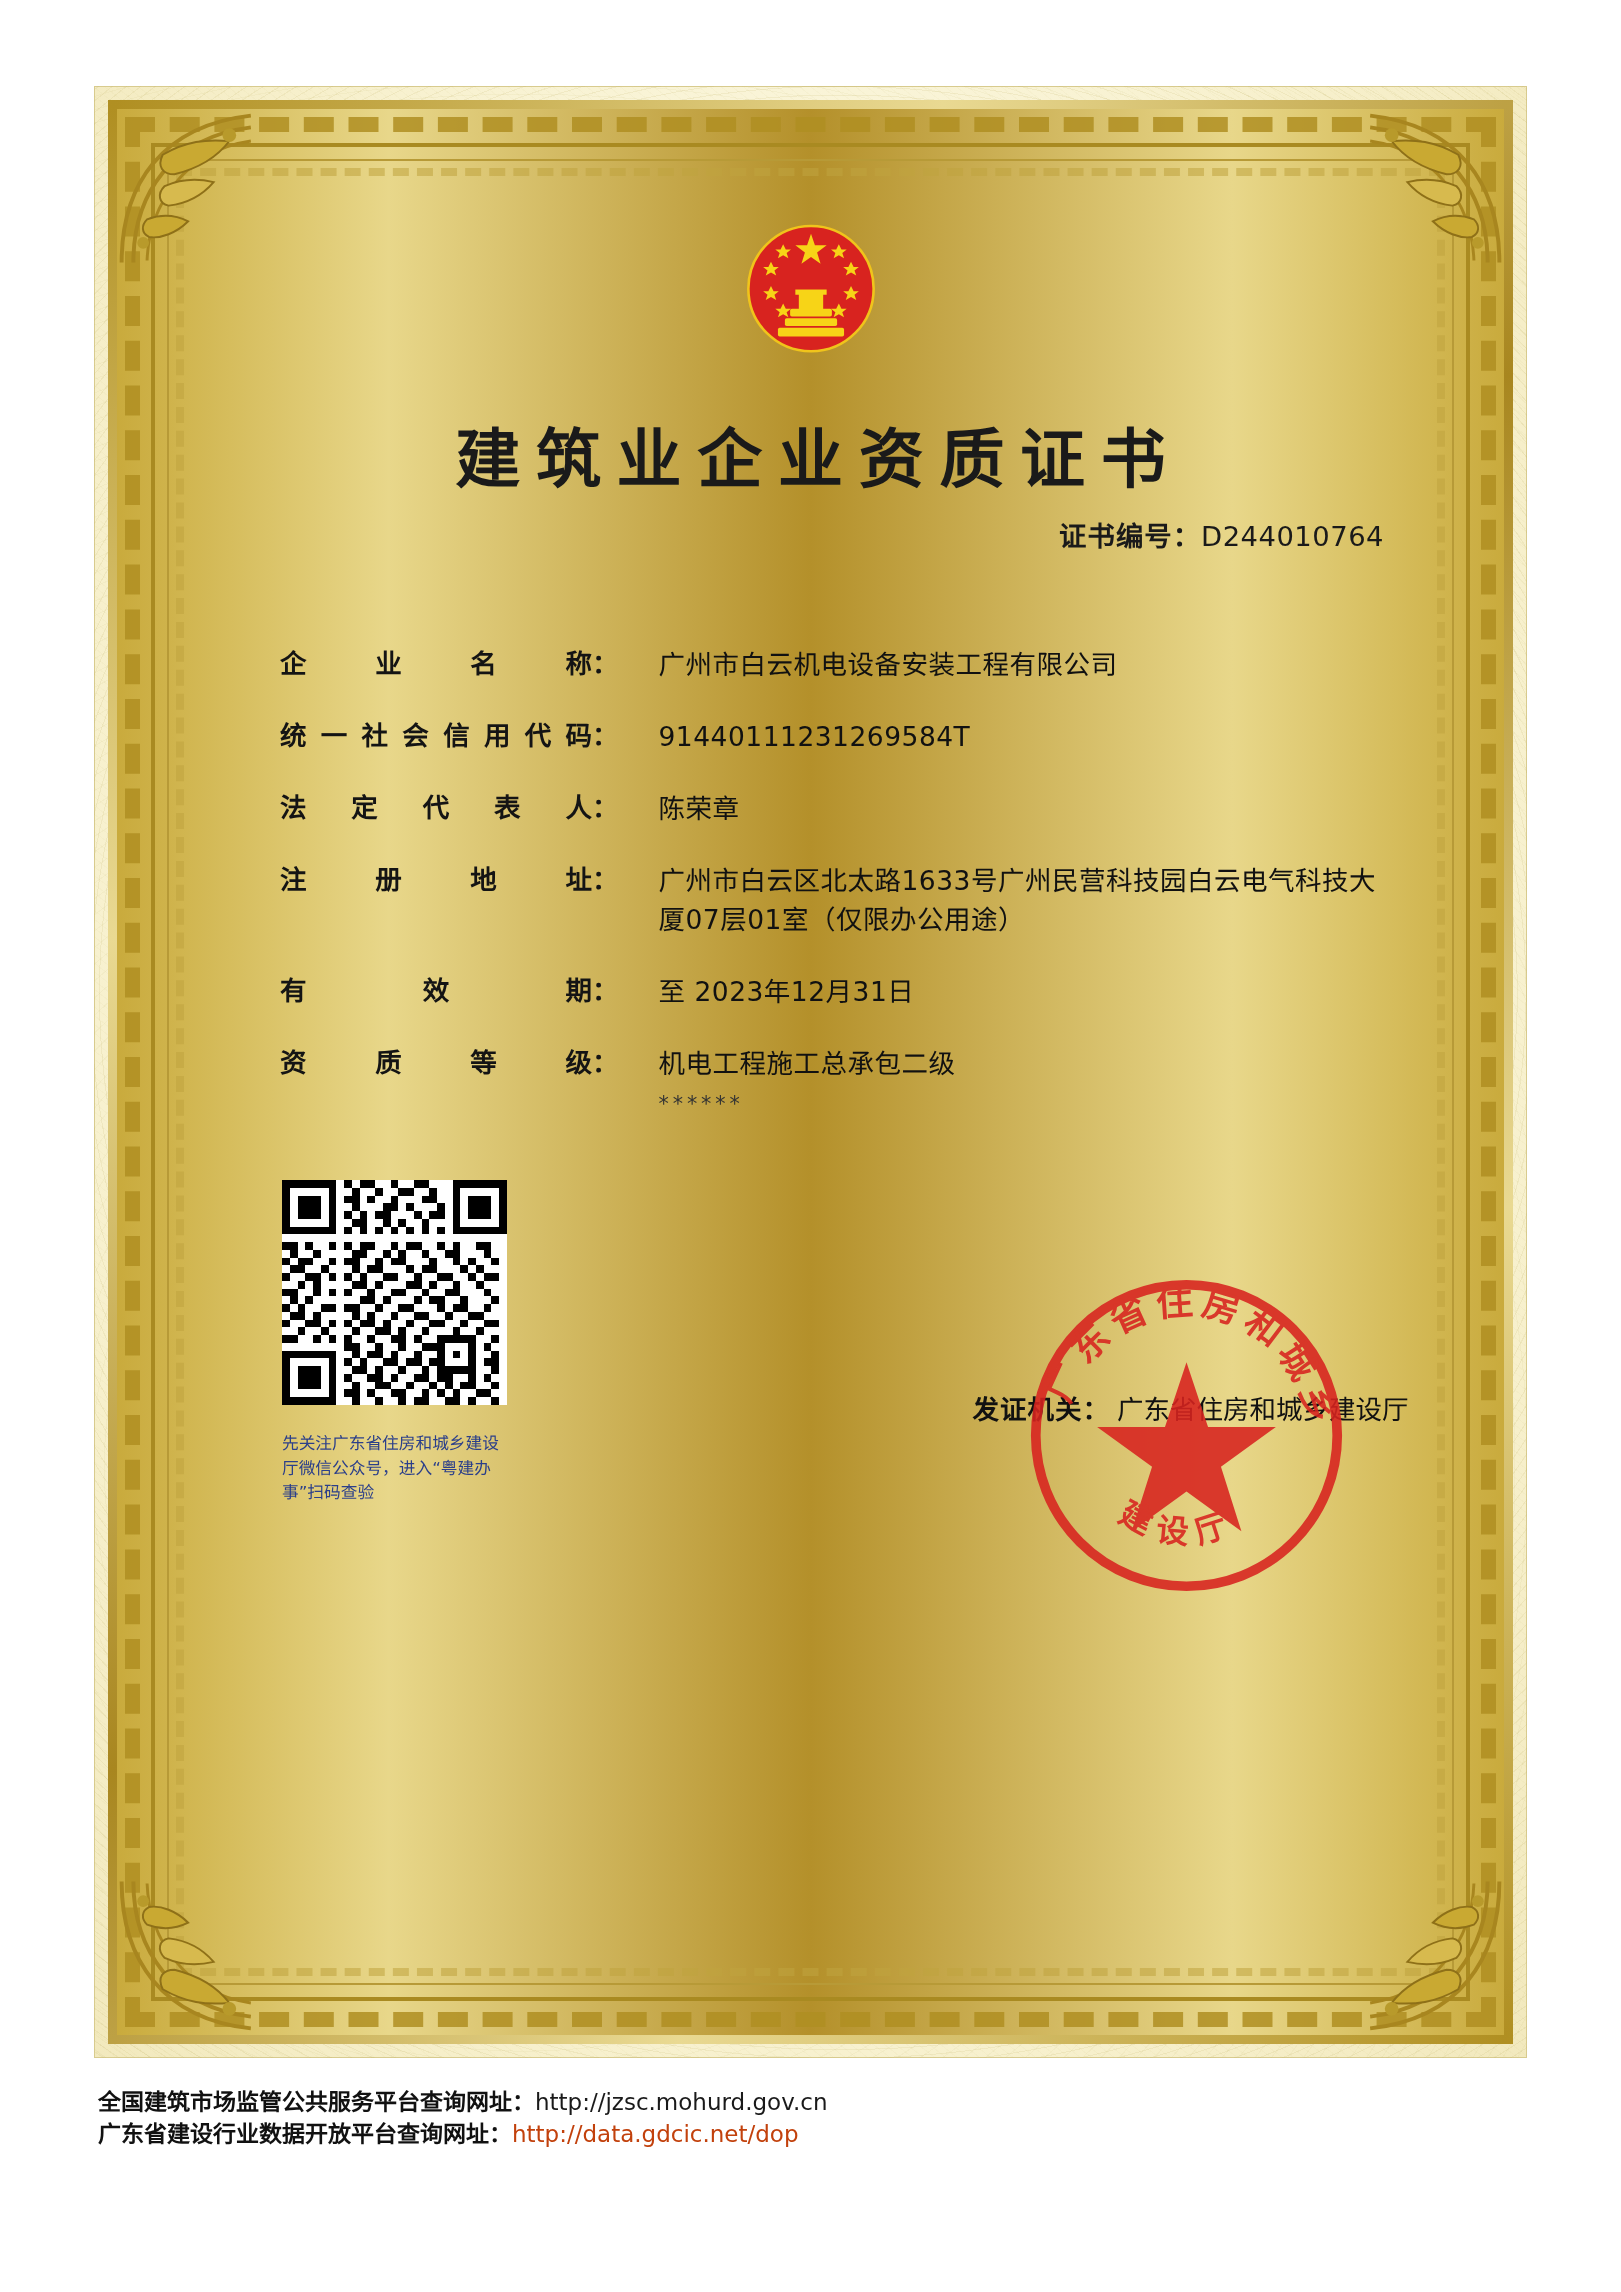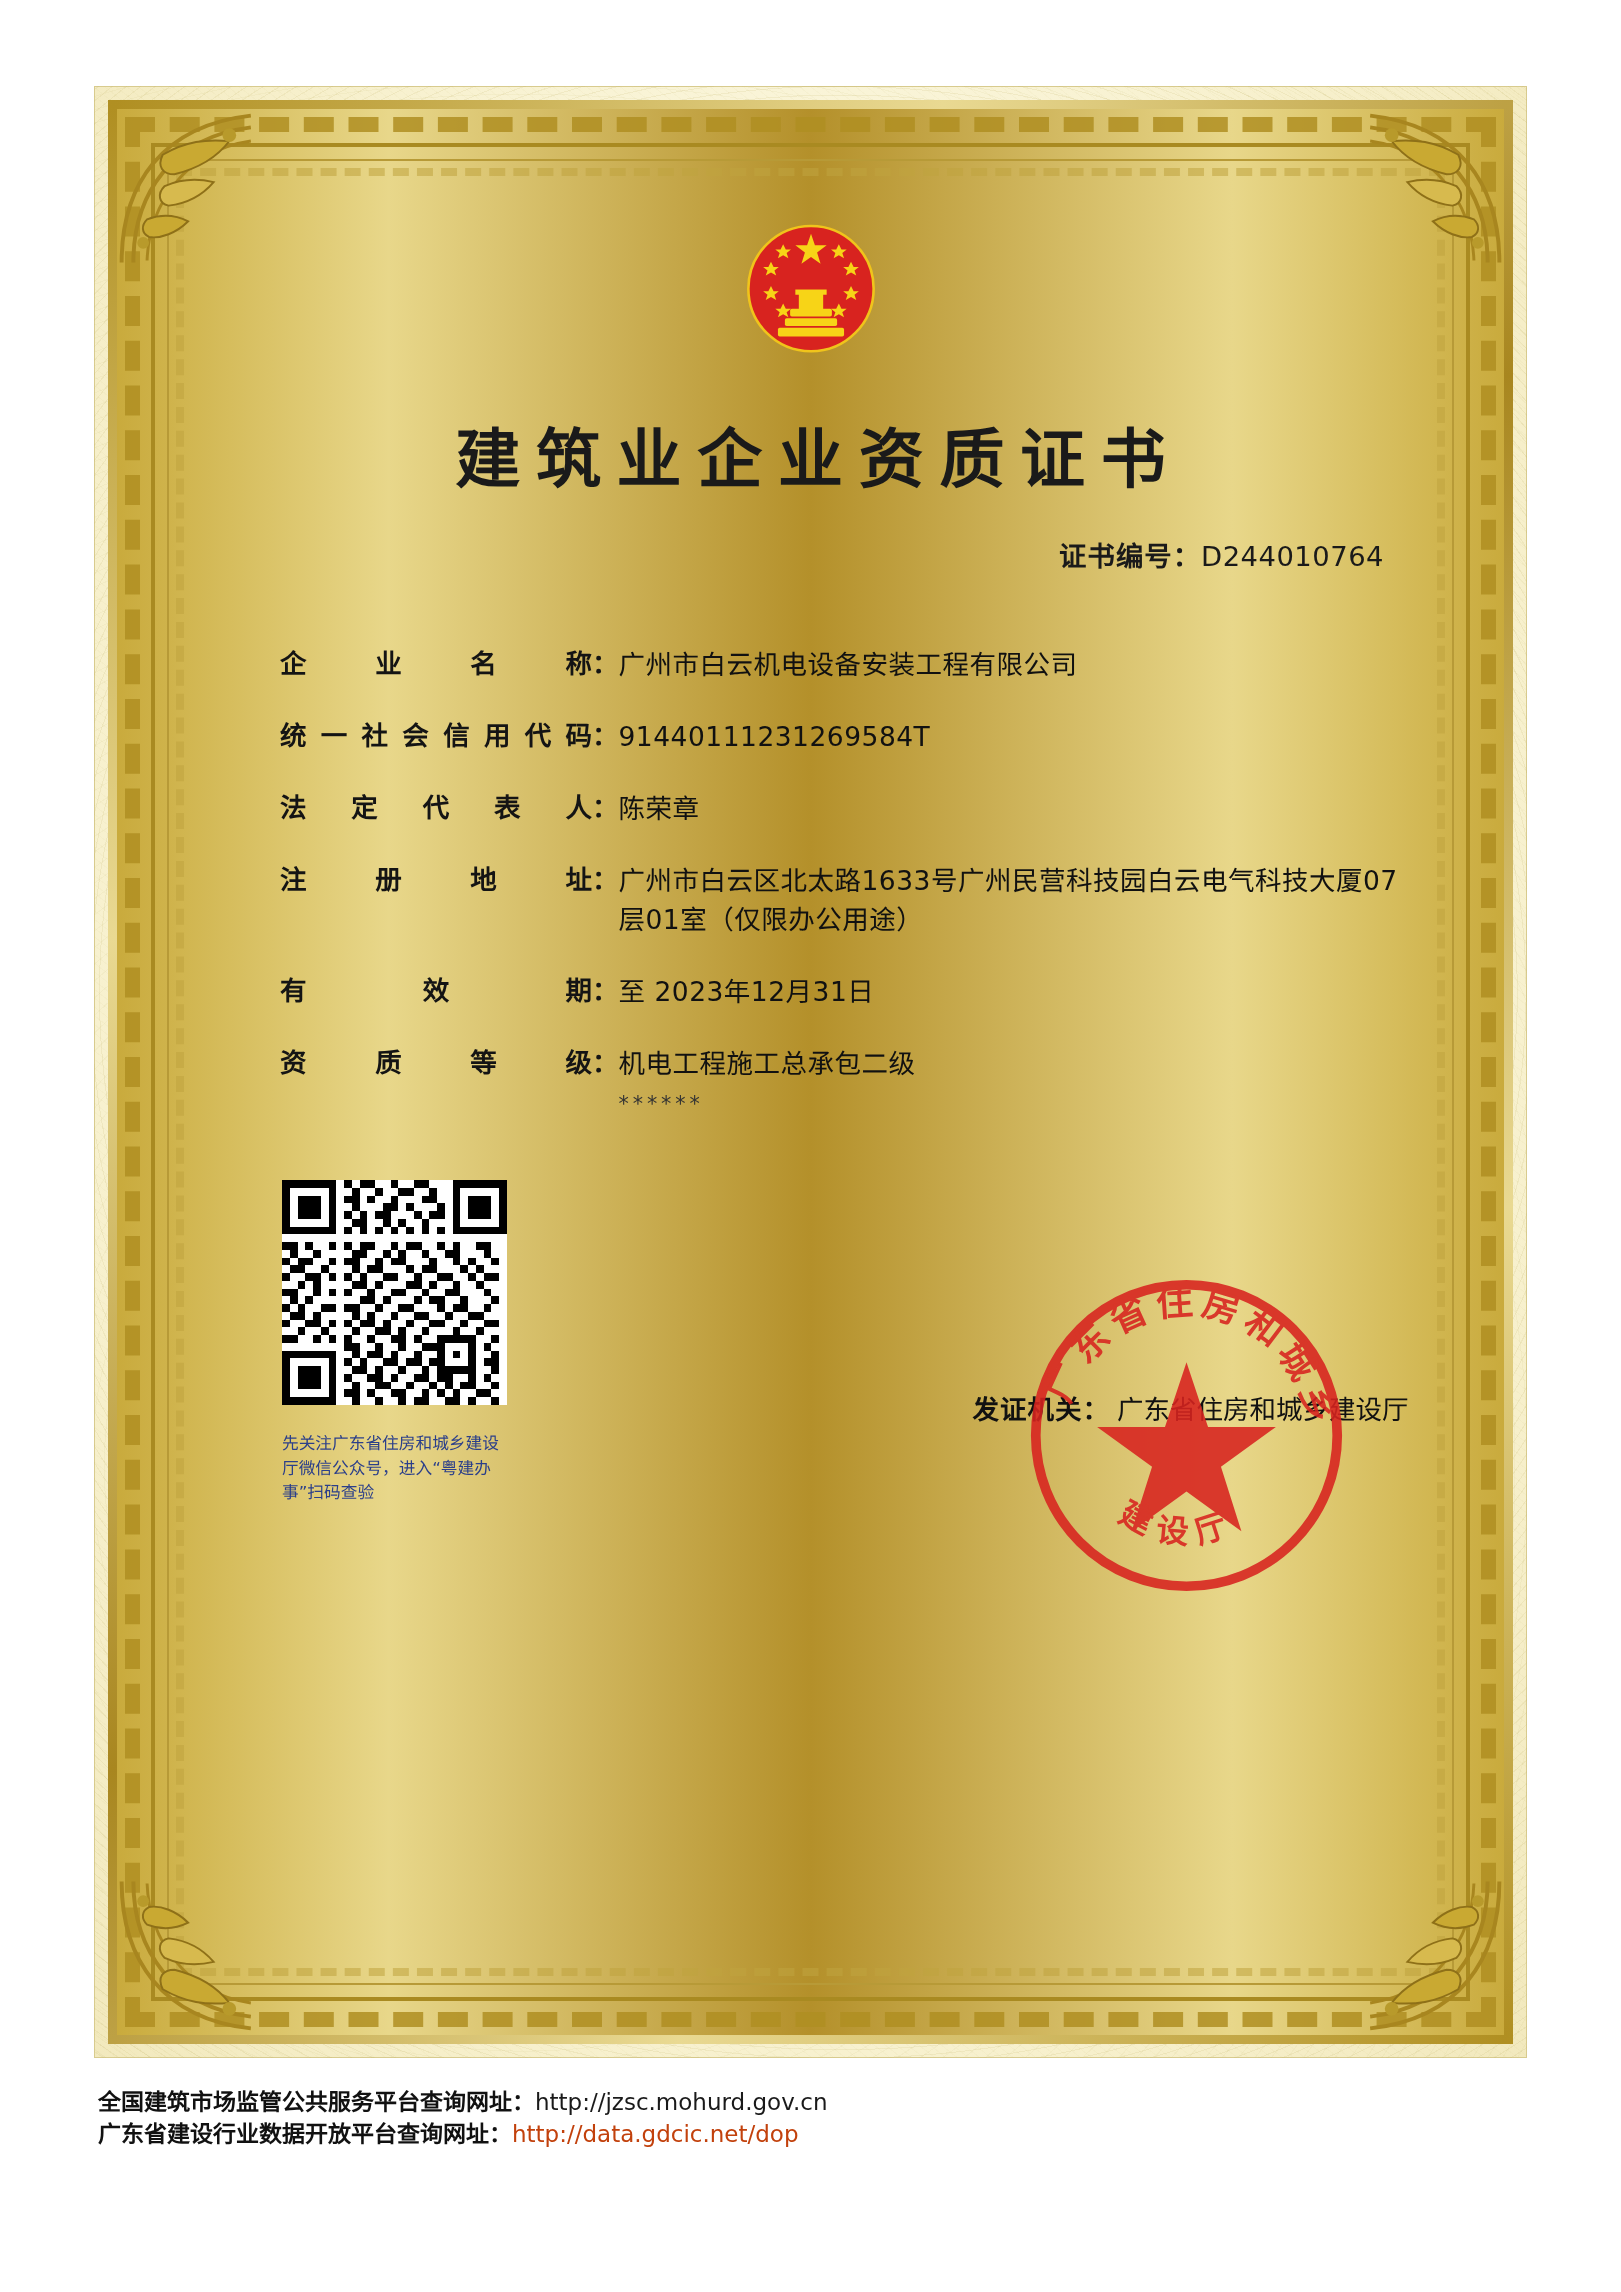--- a/index.html
+++ b/index.html
@@ -134,21 +134,21 @@
     font-family: "DejaVu Sans", "Liberation Sans", sans-serif;
     font-weight: bold;
     font-size: 65px;
     letter-spacing: 15.7px;
     color: #1a1a1a;
     text-indent: 15.7px;
   }
 
   .cert-no {
     position: absolute;
-    top: 350px;
+    top: 330px;
     right: 35px;
     font-size: 27.4px;
     color: #1a1a1a;
     white-space: nowrap;
     text-align: right;
   }
   .cert-no .label {
     font-weight: bold;
     letter-spacing: 1px;
   }
@@ -185,20 +185,21 @@
     font-weight: bold;
     color: #141414;
     line-height: 37px;
   }
   .row .val {
     flex: 1 1 auto;
     font-size: 26.5px;
     color: #111111;
     line-height: 39px;
     letter-spacing: 0.5px;
+    margin-left: 40px;
   }
   .row .val .sub {
     display: block;
     font-size: 20.6px;
     letter-spacing: 3.9px;
     color: #333;
     margin-top: 2px;
   }
 
   

